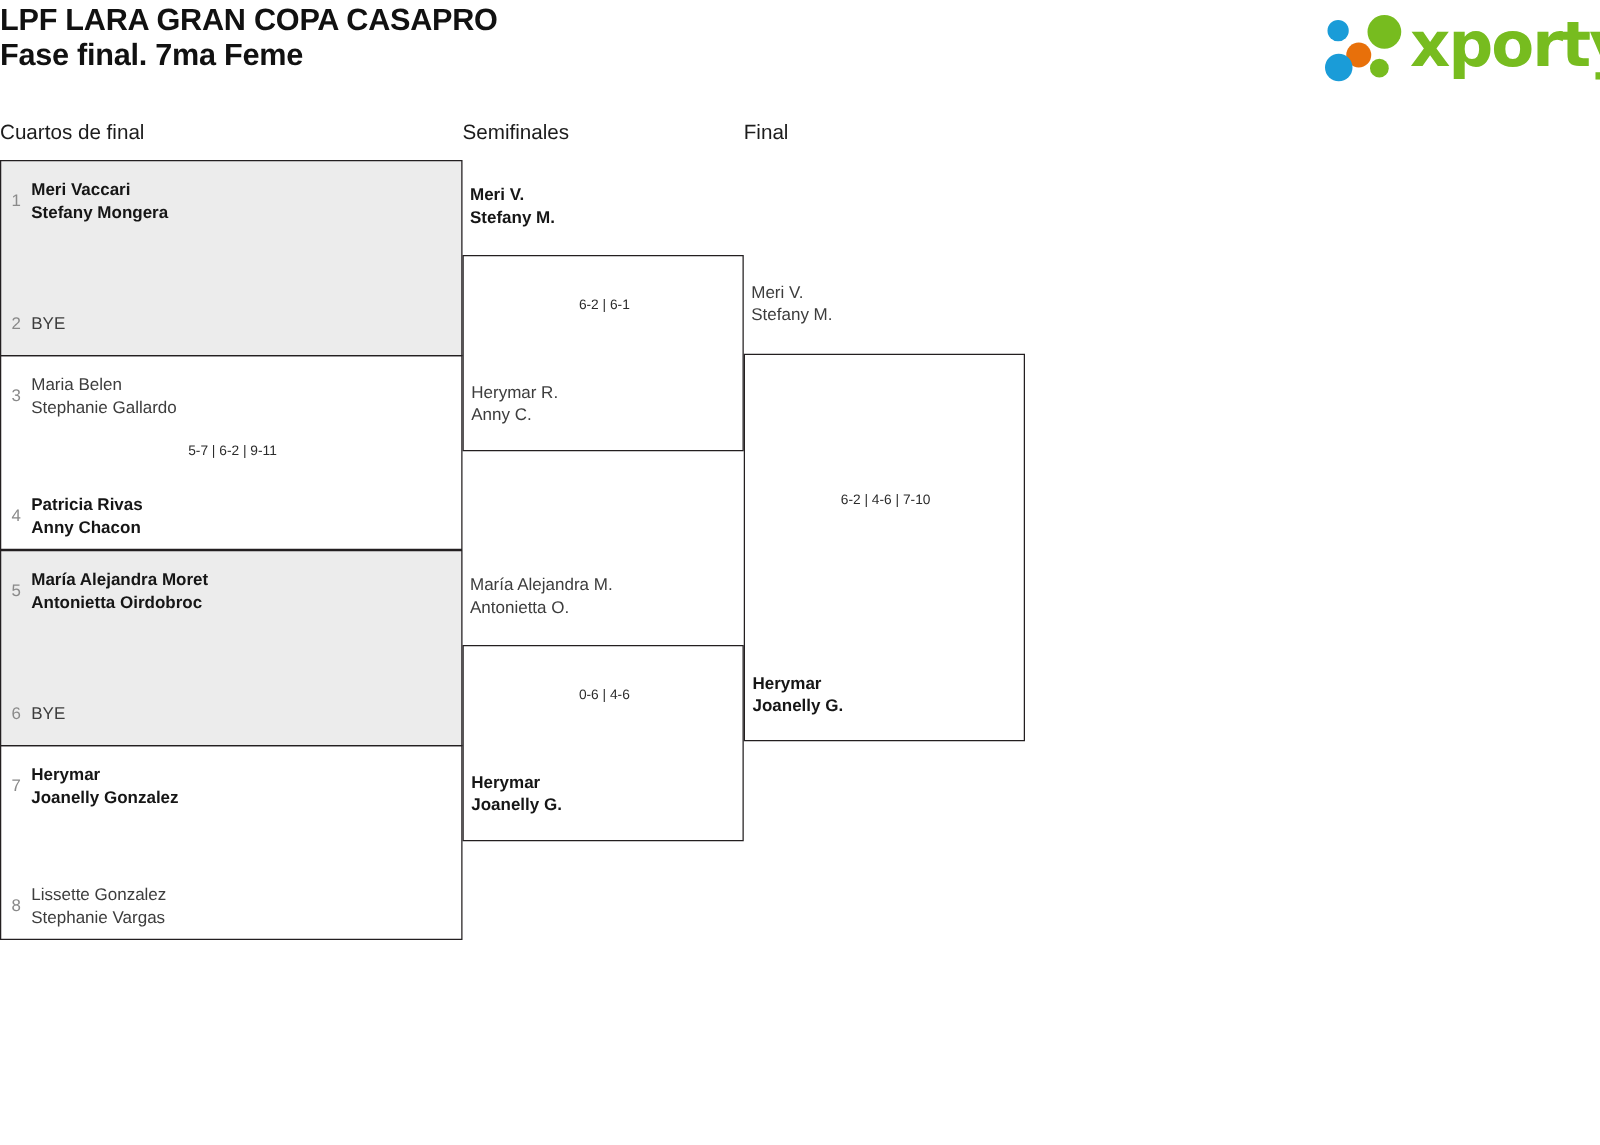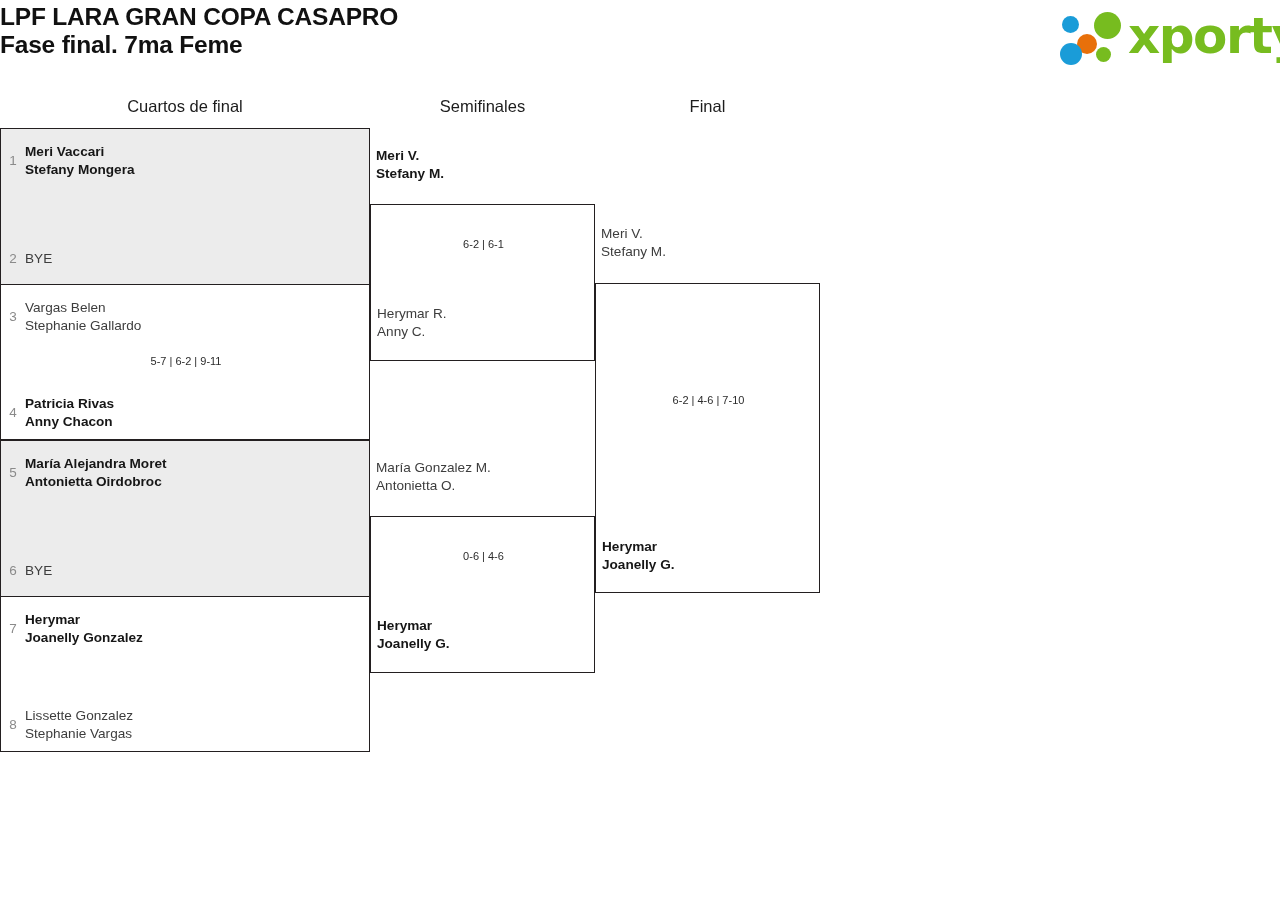--- a/index.html
+++ b/index.html
@@ -58,21 +58,20 @@
     font-family: "DejaVu Sans", sans-serif;
     line-height: 62px;
   }
 
   
   .round-head {
     position: absolute;
     font-size: 16.5px;
     font-weight: 400;
     color: #1c1c1c;
-    text-align: center;
     white-space: nowrap;
   }
 
   
   .bracket { position: absolute; left: 0; top: 0; width: 1280px; height: 916px; }
 
   .match {
     position: absolute;
     box-sizing: border-box;
   }
@@ -159,21 +158,21 @@
       <span class="names">
         <span class="nm">BYE</span>
       </span>
     </div>
   </div>
 
   <div class="match boxed" id="qf2" style="left:0px; top:284px; width:370px; height:156px;">
     <div class="team loser" style="top:14px;">
       <span class="seed">3</span>
       <span class="names">
-        <span class="nm">Vargas Belen</span>
+        <span class="nm">Maria Belen</span>
         <span class="nm">Stephanie Gallardo</span>
       </span>
     </div>
     <div class="score" style="left:0px; top:70px; width:370px;">5-7 | 6-2 | 9-11</div>
     <div class="team winner" style="top:110px;">
       <span class="seed">4</span>
       <span class="names">
         <span class="nm">Patricia Rivas</span>
         <span class="nm">Anny Chacon</span>
       </span>
@@ -225,21 +224,21 @@
     <div class="team loser" style="left:6px; top:100px;">
       <span class="names">
         <span class="nm">Herymar R.</span>
         <span class="nm">Anny C.</span>
       </span>
     </div>
   </div>
 
   <div class="team loser free" style="left:376px; top:459px;">
     <span class="names">
-      <span class="nm">María Gonzalez M.</span>
+      <span class="nm">María Alejandra M.</span>
       <span class="nm">Antonietta O.</span>
     </span>
   </div>
 
   <div class="match boxed" id="sf2" style="left:370px; top:516px; width:225px; height:157px;">
     <div class="score" style="left:0px; top:33px; width:225px;">0-6 | 4-6</div>
     <div class="team winner" style="left:6px; top:100px;">
       <span class="names">
         <span class="nm">Herymar</span>
         <span class="nm">Joanelly G.</span>

